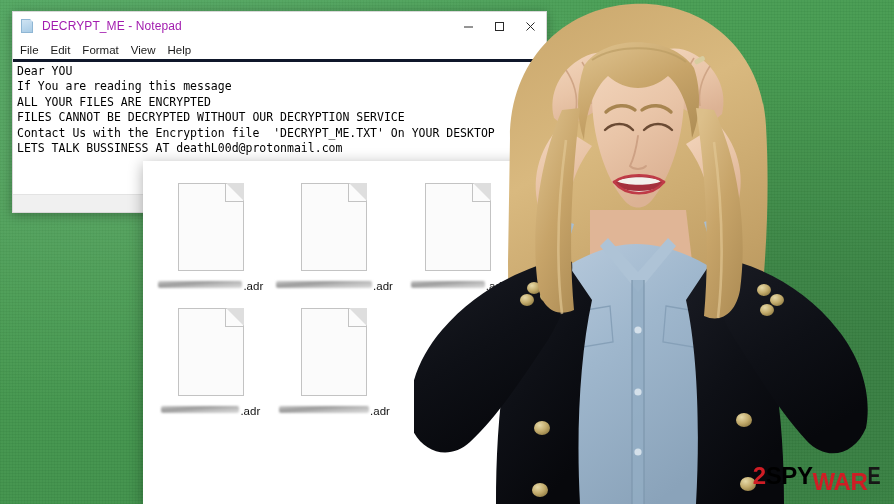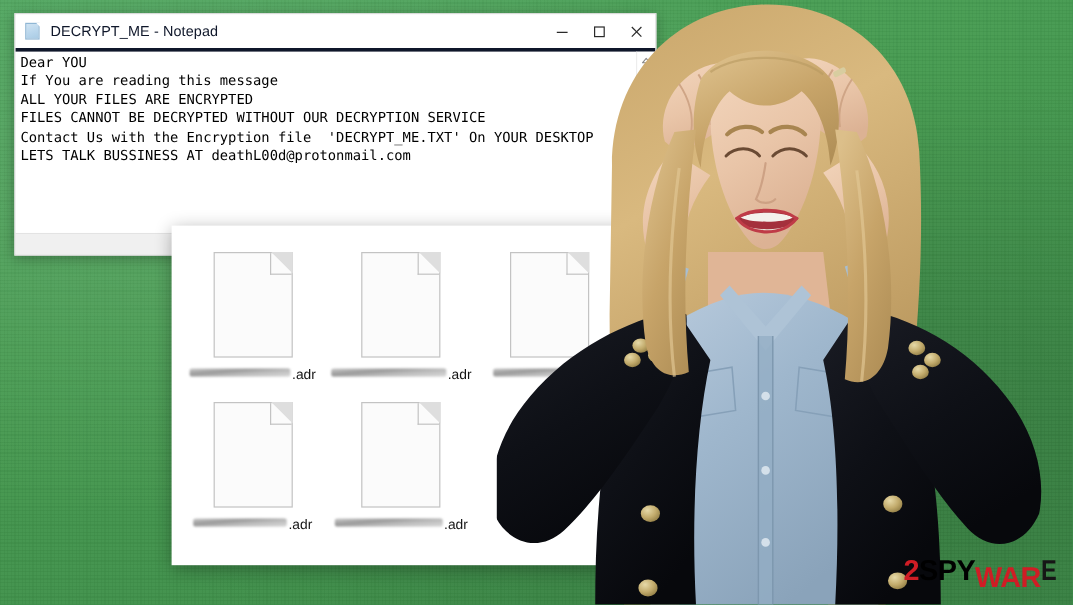--- a/index.html
+++ b/index.html
@@ -74,21 +74,21 @@
   }
   .np-title-icon .fold {
     position: absolute;
     right: 1px; top: 0;
     width: 0; height: 0;
     border-left: 4px solid transparent;
     border-top: 4px solid #ffffff;
   }
   .np-title-text {
     font-size: 12px;
-    color: #0f172a;
+    color: #a21caf;
     letter-spacing: 0.1px;
     white-space: nowrap;
   }
   .np-winbtns {
     margin-left: auto;
     display: flex;
     height: 28px;
     flex: 0 0 auto;
   }
   .np-winbtn {
@@ -158,23 +158,23 @@
     height: 17px;
     background: #f0f0f0;
     border-top: 1px solid #e3e3e3;
     flex: 0 0 auto;
   }
 
   
   #explorer-window {
     position: absolute;
     left: 143px;
-    top: 188px;
+    top: 161px;
     width: 383px;
-    height: 283px;
+    height: 344px;
     background: #ffffff;
     box-shadow: 0 3px 14px rgba(0,0,0,0.32);
     z-index: 6;
     overflow: hidden;
   }
   .ex-content {
     position: absolute;
     inset: 0;
     padding: 14px 0 0 0;
   }
@@ -308,20 +308,27 @@
       </div>
       <div class="np-winbtn">
         <svg width="11" height="11" viewBox="0 0 11 11" aria-hidden="true">
           <line x1="1.5" y1="1.5" x2="9.5" y2="9.5" stroke="#2a2a2a" stroke-width="1"></line>
           <line x1="9.5" y1="1.5" x2="1.5" y2="9.5" stroke="#2a2a2a" stroke-width="1"></line>
         </svg>
       </div>
     </div>
   </div>
 
+  <div class="np-menubar">
+    <span class="np-menu-item">File</span>
+    <span class="np-menu-item">Edit</span>
+    <span class="np-menu-item">Format</span>
+    <span class="np-menu-item">View</span>
+    <span class="np-menu-item">Help</span>
+  </div>
 
   <div class="np-body">
     <div class="np-text">Dear YOU
 If You are reading this message
 ALL YOUR FILES ARE ENCRYPTED
 FILES CANNOT BE DECRYPTED WITHOUT OUR DECRYPTION SERVICE
 Contact Us with the Encryption file  'DECRYPT_ME.TXT' On YOUR DESKTOP
 LETS TALK BUSSINESS AT deathL00d@protonmail.com</div>
     <div class="np-scrollbar">
       <div class="np-scroll-up">

